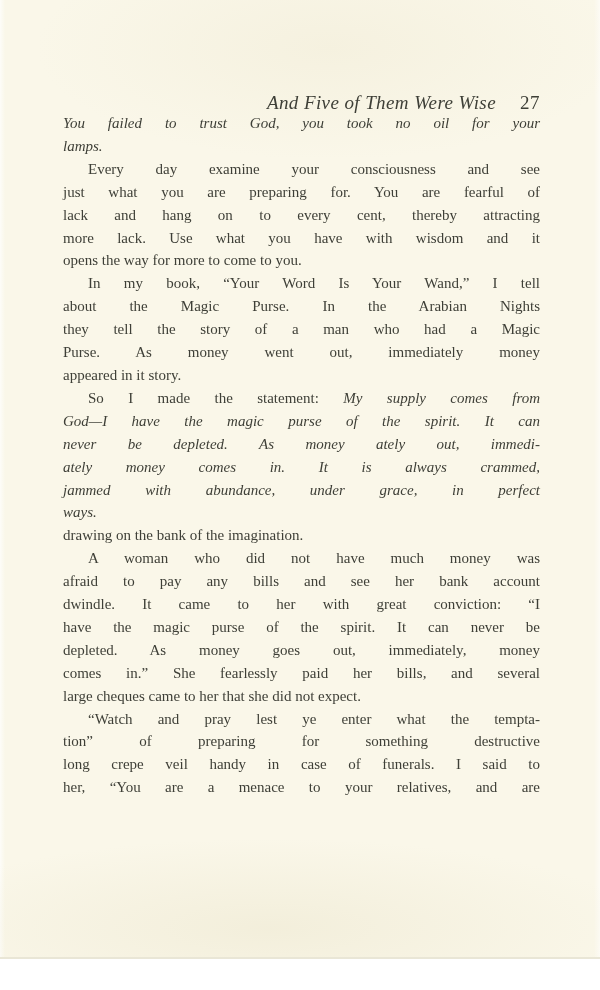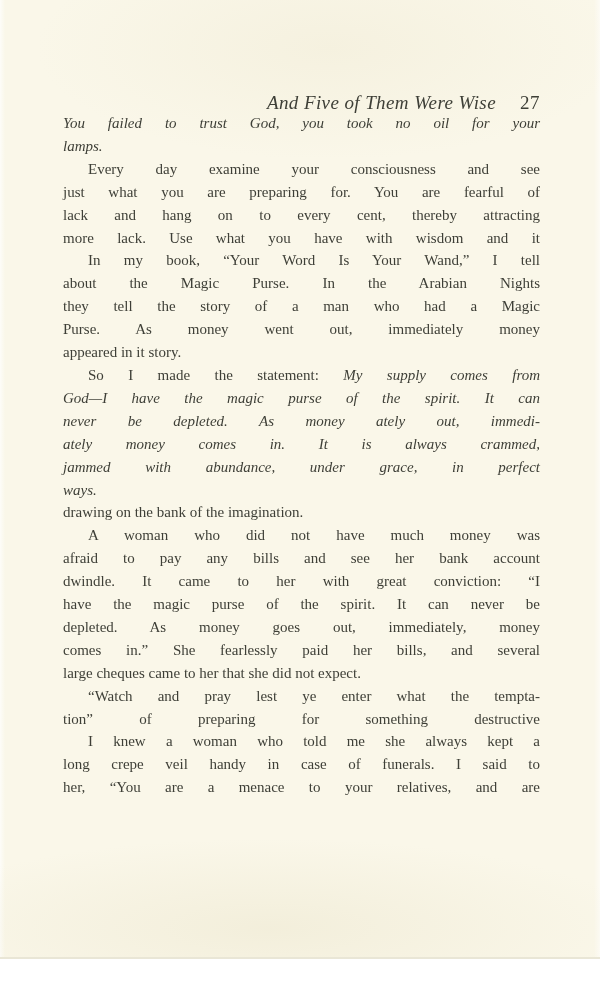--- a/index.html
+++ b/index.html
@@ -93,20 +93,21 @@
   </div>
 
   <div class="body-text">
 
   <div class="line"><span class="it">You failed to trust God, you took no oil for your</span></div>
       <div class="line end"><span class="it">lamps.</span></div>
       <div class="line indent"><span>Every day examine your consciousness and see</span></div>
       <div class="line"><span>just what you are preparing for. You are fearful of</span></div>
       <div class="line"><span>lack and hang on to every cent, thereby attracting</span></div>
       <div class="line"><span>more lack. Use what you have with wisdom and it</span></div>
+      <div class="line end"><span>opens the way for more to come to you.</span></div>
       <div class="line indent"><span>In my book, “Your Word Is Your Wand,” I tell</span></div>
       <div class="line"><span>about the Magic Purse. In the Arabian Nights</span></div>
       <div class="line"><span>they tell the story of a man who had a Magic</span></div>
       <div class="line"><span>Purse. As money went out, immediately money</span></div>
       <div class="line end"><span>appeared in it story.</span></div>
       <div class="line indent"><span>So I made the statement: </span><span class="it">My supply comes from</span></div>
       <div class="line"><span class="it">God—I have the magic purse of the spirit. It can</span></div>
       <div class="line"><span class="it">never be depleted. As money ately out, immedi-</span></div>
       <div class="line"><span class="it">ately money comes in. It is always crammed,</span></div>
       <div class="line"><span class="it">jammed with abundance, under grace, in perfect</span></div>
@@ -114,17 +115,16 @@
       <div class="line end"><span>drawing on the bank of the imagination.</span></div>
       <div class="line indent"><span>A woman who did not have much money was</span></div>
       <div class="line"><span>afraid to pay any bills and see her bank account</span></div>
       <div class="line"><span>dwindle. It came to her with great conviction: “I</span></div>
       <div class="line"><span>have the magic purse of the spirit. It can never be</span></div>
       <div class="line"><span>depleted. As money goes out, immediately, money</span></div>
       <div class="line"><span>comes in.” She fearlessly paid her bills, and several</span></div>
       <div class="line end"><span>large cheques came to her that she did not expect.</span></div>
       <div class="line indent"><span>“Watch and pray lest ye enter what the tempta-</span></div>
       <div class="line"><span>tion” of preparing for something destructive</span></div>
-      <div class="line indent"><span>I knew a woman who told me she always kept a</span></div>
       <div class="line"><span>long crepe veil handy in case of funerals. I said to</span></div>
       <div class="line"><span>her, “You are a menace to your relatives, and are</span></div>
     </div>
 </div>
 
 </body></html>

